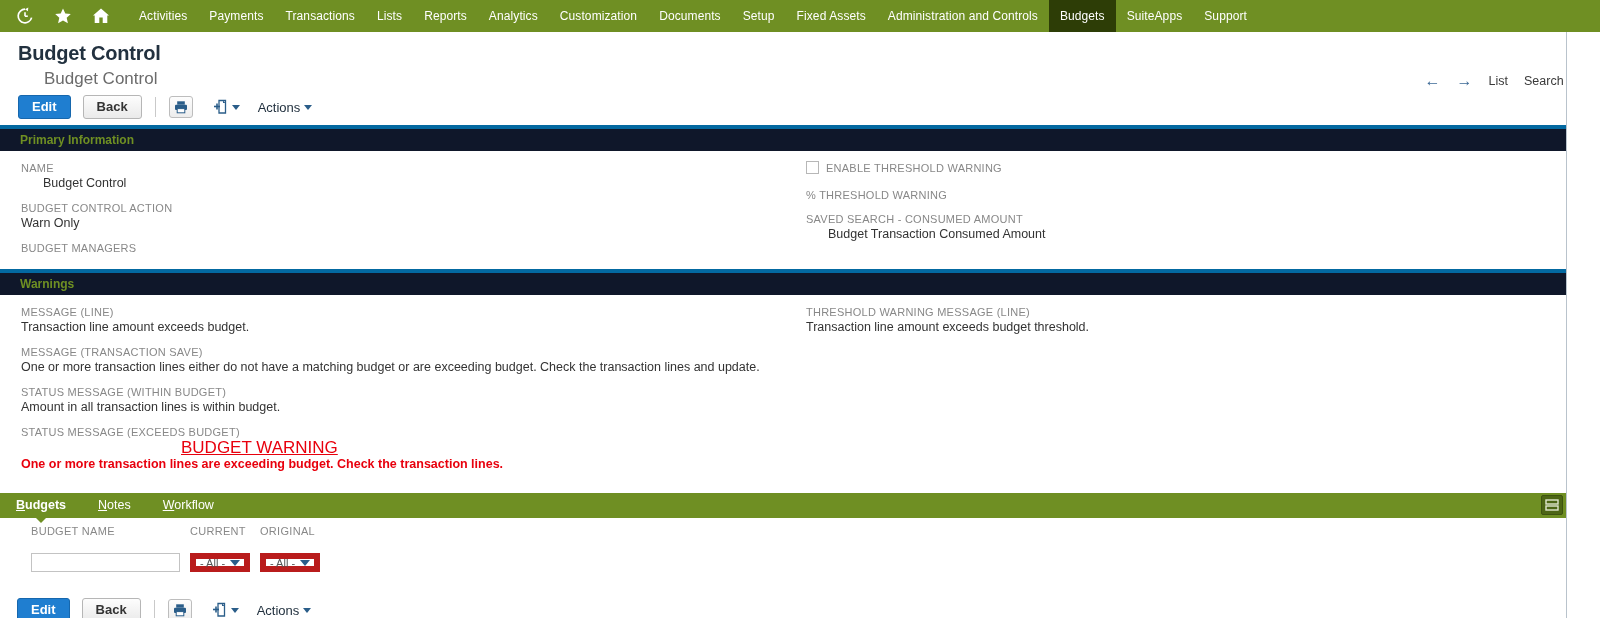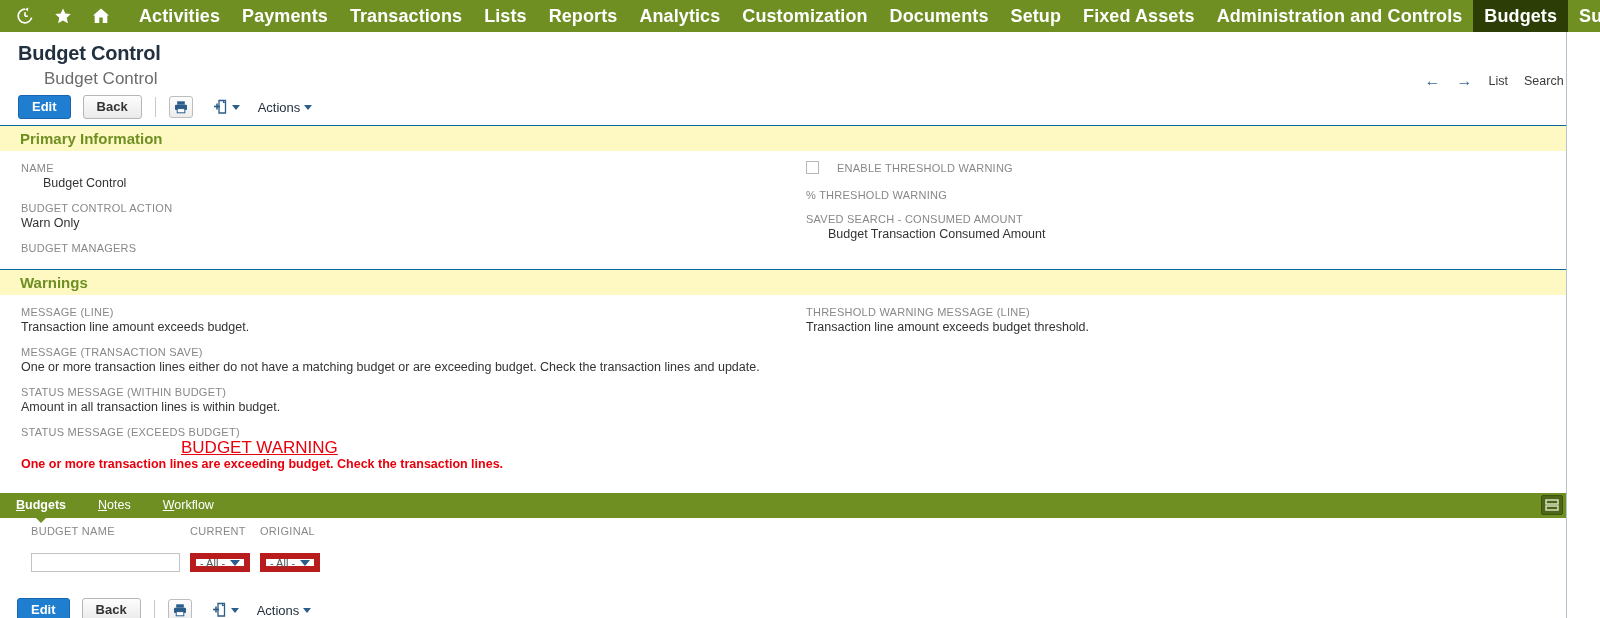--- a/index.html
+++ b/index.html
@@ -31,22 +31,22 @@
     cursor: pointer;
   }
   .nav-icon svg { display: block; }
   .nav-items {
     display: flex;
     align-items: stretch;
     margin-left: 16px;
   }
   .nav-item {
     color: #ffffff;
-    font-size: 18px;
-    font-weight: bold;
+    font-size: 12px;
+    font-weight: normal;
     padding: 16px 11px;
     display: flex;
     align-items: center;
     white-space: nowrap;
     cursor: pointer;
     letter-spacing: 0.1px;
   }
   .nav-item.active {
     background: #2d3d06;
   }
@@ -145,27 +145,27 @@
   .actions-link {
     margin-left: 18px;
     font-size: 13px;
     color: #22313f;
     display: flex; align-items: center; gap: 4px;
     cursor: pointer;
   }
 
   
   .section-head {
-    background: #fef9c3;
+    background: #0f172a;
     color: #6f8f23;
-    font-size: 15px;
+    font-size: 12px;
     font-weight: bold;
     padding: 4px 0 4px 20px;
     width: 1566px;
-    border-top: 1px solid #0369a1;
+    border-top: 4px solid #0369a1;
   }
 
   
   .fieldgrid {
     display: flex;
     padding: 10px 0 4px 0;
   }
   .col-left { width: 793px; padding-left: 21px; }
   .col-right { width: 760px; padding-left: 13px; }
   .field { margin-bottom: 10px; }
@@ -176,21 +176,21 @@
     line-height: 14px;
   }
   .fvalue {
     font-size: 12.5px;
     color: #333333;
     line-height: 16px;
     padding-left: 22px;
   }
   .fvalue.noindent { padding-left: 0px; }
   .checkline {
-    display: flex; align-items: center; gap: 18px;
+    display: flex; align-items: center; gap: 7px;
     margin-bottom: 14px;
   }
   .checkbox {
     width: 13px; height: 13px;
     border: 1px solid #b7b7b7;
     background: #ffffff;
     cursor: pointer;
   }
   .checklabel { font-size: 11px; color: #888888; letter-spacing: 0.25px; }
 

